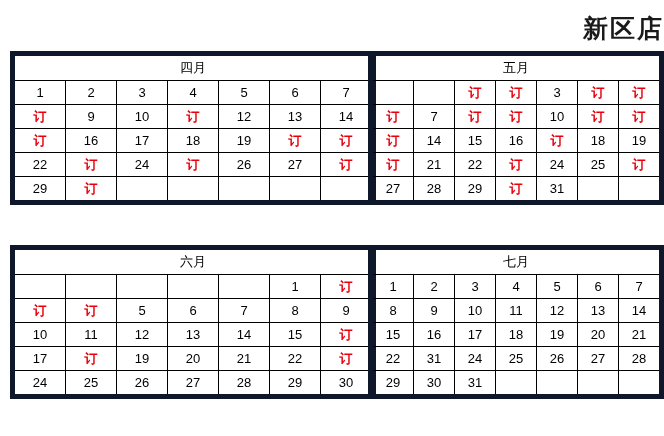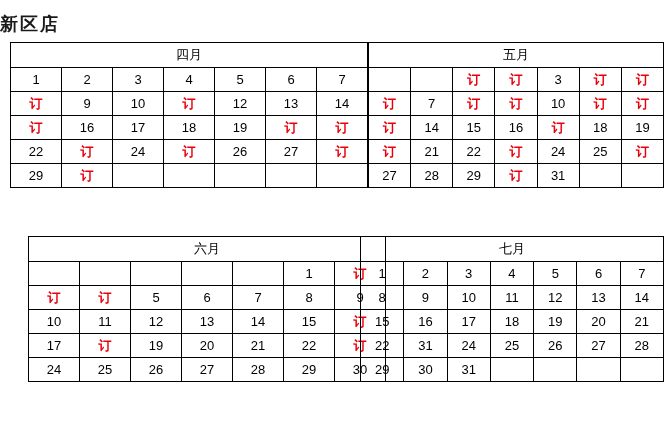--- a/index.html
+++ b/index.html
@@ -8,35 +8,35 @@
   }
   body {
     width: 664px;
     height: 436px;
     background: #ffffff;
     font-family: "Liberation Sans", sans-serif;
     color: #000000;
     overflow: hidden;
   }
   .page-title {
-    text-align: left;
-    font-size: 18px;
+    text-align: right;
+    font-size: 25px;
     font-weight: bold;
     letter-spacing: 2px;
     padding-top: 12px;
     color: #1a1a1a;
   }
   .grid-wrap {
     position: relative;
     width: 664px;
     height: 372px;
   }
   .cal {
     position: absolute;
-    border: 1px solid #0f172a;
+    border: 5px solid #0f172a;
     border-collapse: collapse;
     table-layout: fixed;
   }
   .cal td, .cal th {
     border: 1px solid #000;
     width: 50px;
     height: 23px;
     text-align: center;
     vertical-align: middle;
     font-size: 13px;
@@ -51,22 +51,22 @@
   .cal td.booked {
     color: #e8000d;
     font-weight: bold;
   }
   .cal td.empty {
     color: transparent;
   }
   
   #cal-0 { left: 10px;  top: 6px; }
   #cal-1 { left: 368px; top: 6px; padding-left: 11px; }
-  #cal-2 { left: 10px;  top: 200px; margin-left: 18px; }
-  #cal-3 { left: 360px; top: 200px; }
+  #cal-2 { left: 10px;  top: 200px; }
+  #cal-3 { left: 368px; top: 200px; }
 </style>
 </head>
 <body>
 
 <div class="page-title">新区店</div>
 
 <div class="grid-wrap">
   <table class="cal" id="cal-0">
     <thead>
       <tr>

